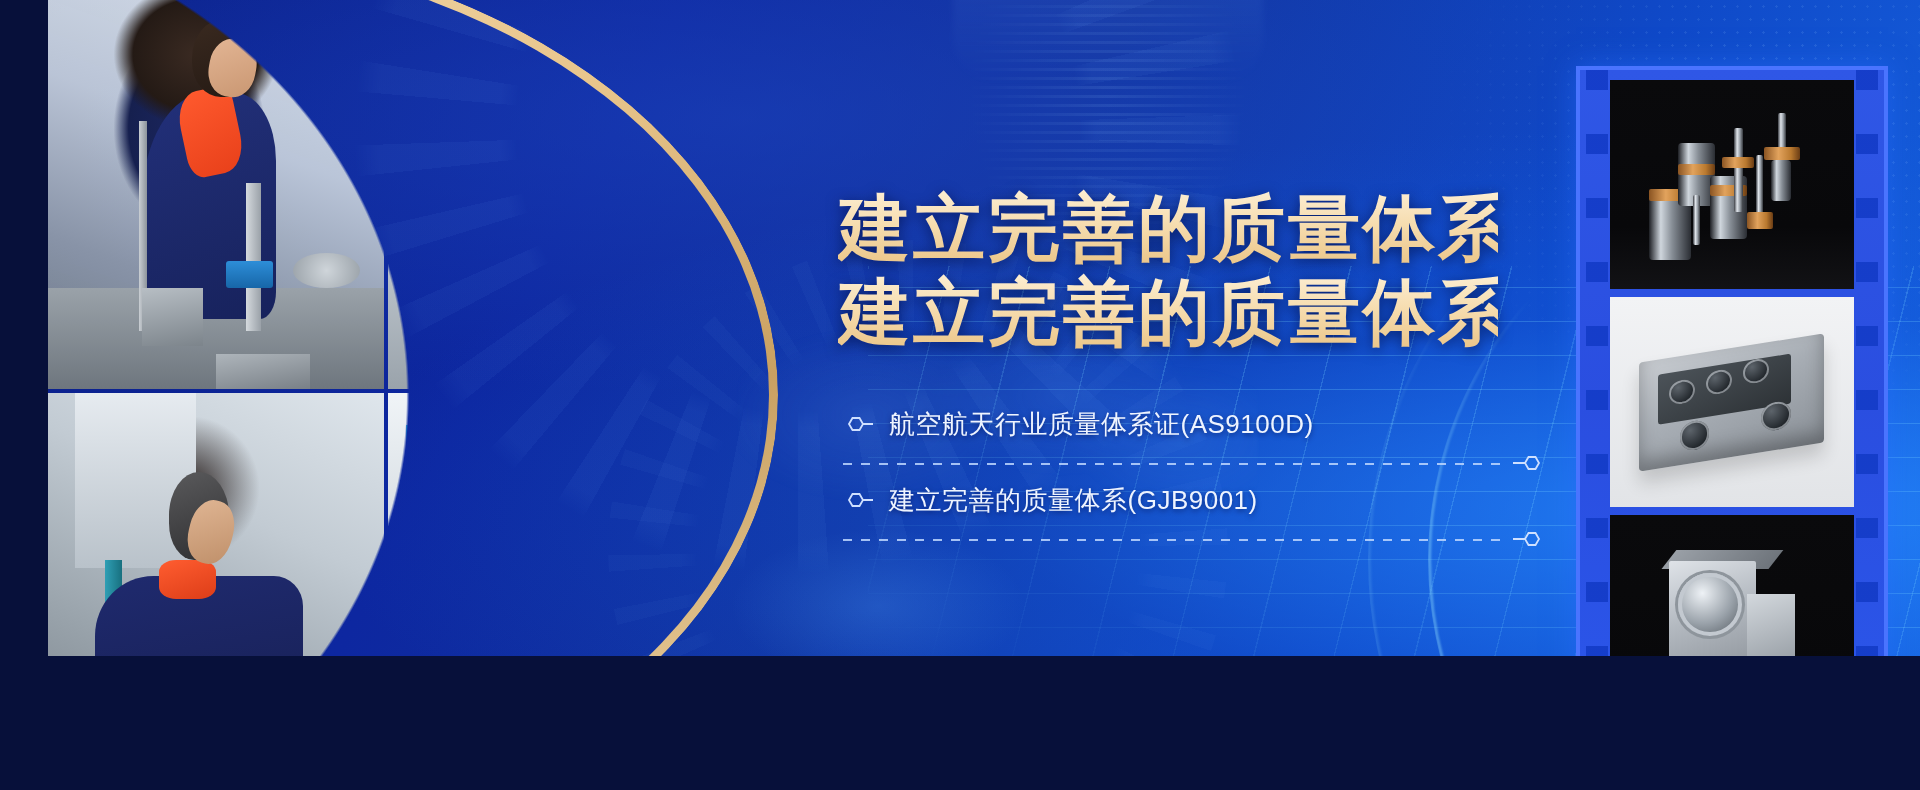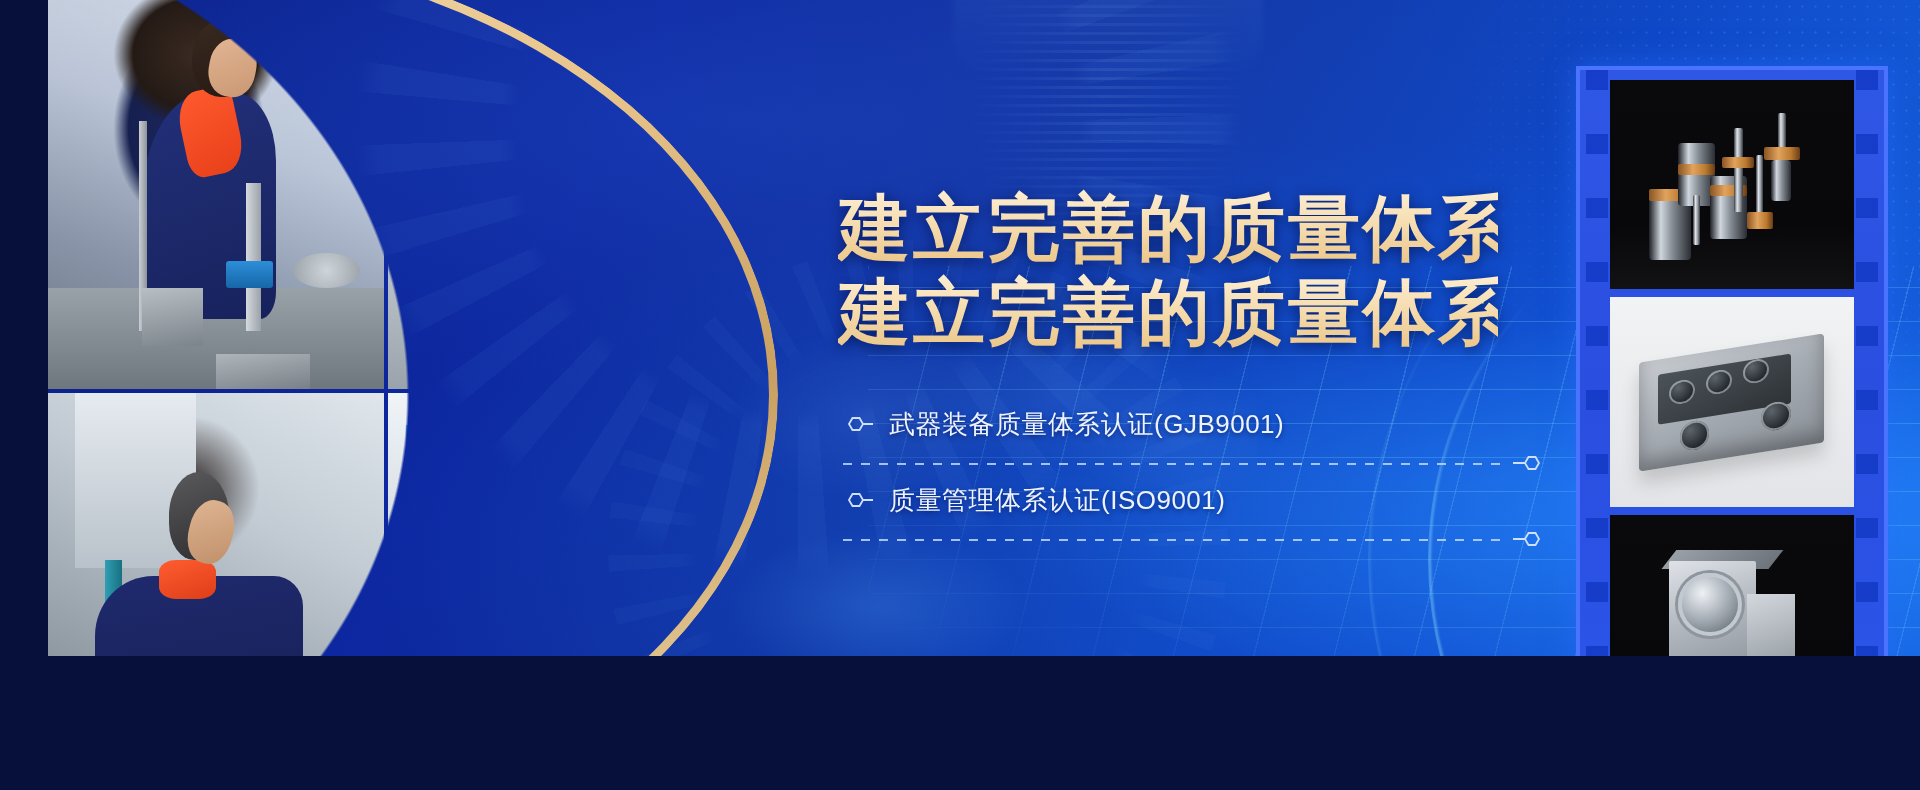--- a/index.html
+++ b/index.html
@@ -400,58 +400,58 @@
     <div class="arc-gold"></div>
   </div>
 
   <div class="headline">
     <div class="hl-line">建立完善的质量体系</div>
     <div class="hl-line">建立完善的质量体系</div>
   </div>
 
   <div class="certs">
 
-
     <div class="cert">
       <div class="cert-row">
         <span class="hex">
           <svg width="32" height="18" viewBox="0 0 32 18">
             <polygon points="6,9 9.5,3 16.5,3 20,9 16.5,15 9.5,15" fill="none" stroke="#cfe0ff" stroke-width="1.8"></polygon>
             <line x1="20" y1="9" x2="30" y2="9" stroke="#cfe0ff" stroke-width="2"></line>
           </svg>
         </span>
-        <span class="cert-text">武器装备质量体系认证(GJB9001)</span>
+        <span class="cert-text">航空航天行业质量体系证(AS9100D)</span>
       </div>
       <div class="cert-dash"></div>
       <span class="cert-endnode">
         <svg width="32" height="18" viewBox="0 0 32 18">
           <line x1="0" y1="9" x2="12" y2="9" stroke="#cfe0ff" stroke-width="2"></line>
           <polygon points="12,9 15.5,3 22.5,3 26,9 22.5,15 15.5,15" fill="none" stroke="#cfe0ff" stroke-width="1.8"></polygon>
         </svg>
       </span>
     </div>
 
     <div class="cert">
       <div class="cert-row">
         <span class="hex">
           <svg width="32" height="18" viewBox="0 0 32 18">
             <polygon points="6,9 9.5,3 16.5,3 20,9 16.5,15 9.5,15" fill="none" stroke="#cfe0ff" stroke-width="1.8"></polygon>
             <line x1="20" y1="9" x2="30" y2="9" stroke="#cfe0ff" stroke-width="2"></line>
           </svg>
         </span>
-        <span class="cert-text">质量管理体系认证(ISO9001)</span>
+        <span class="cert-text">建立完善的质量体系(GJB9001)</span>
       </div>
       <div class="cert-dash"></div>
       <span class="cert-endnode">
         <svg width="32" height="18" viewBox="0 0 32 18">
           <line x1="0" y1="9" x2="12" y2="9" stroke="#cfe0ff" stroke-width="2"></line>
           <polygon points="12,9 15.5,3 22.5,3 26,9 22.5,15 15.5,15" fill="none" stroke="#cfe0ff" stroke-width="1.8"></polygon>
         </svg>
       </span>
     </div>
+
   </div>
 
   <div class="strip">
     <div class="perf perf-l"></div>
     <div class="perf perf-r"></div>
 
     <div class="strip-inner">
       <div class="frame">
         <div class="prod1">
           <div class="cyl" style="left:16%;top:52%;width:17%;height:34%;"></div>

